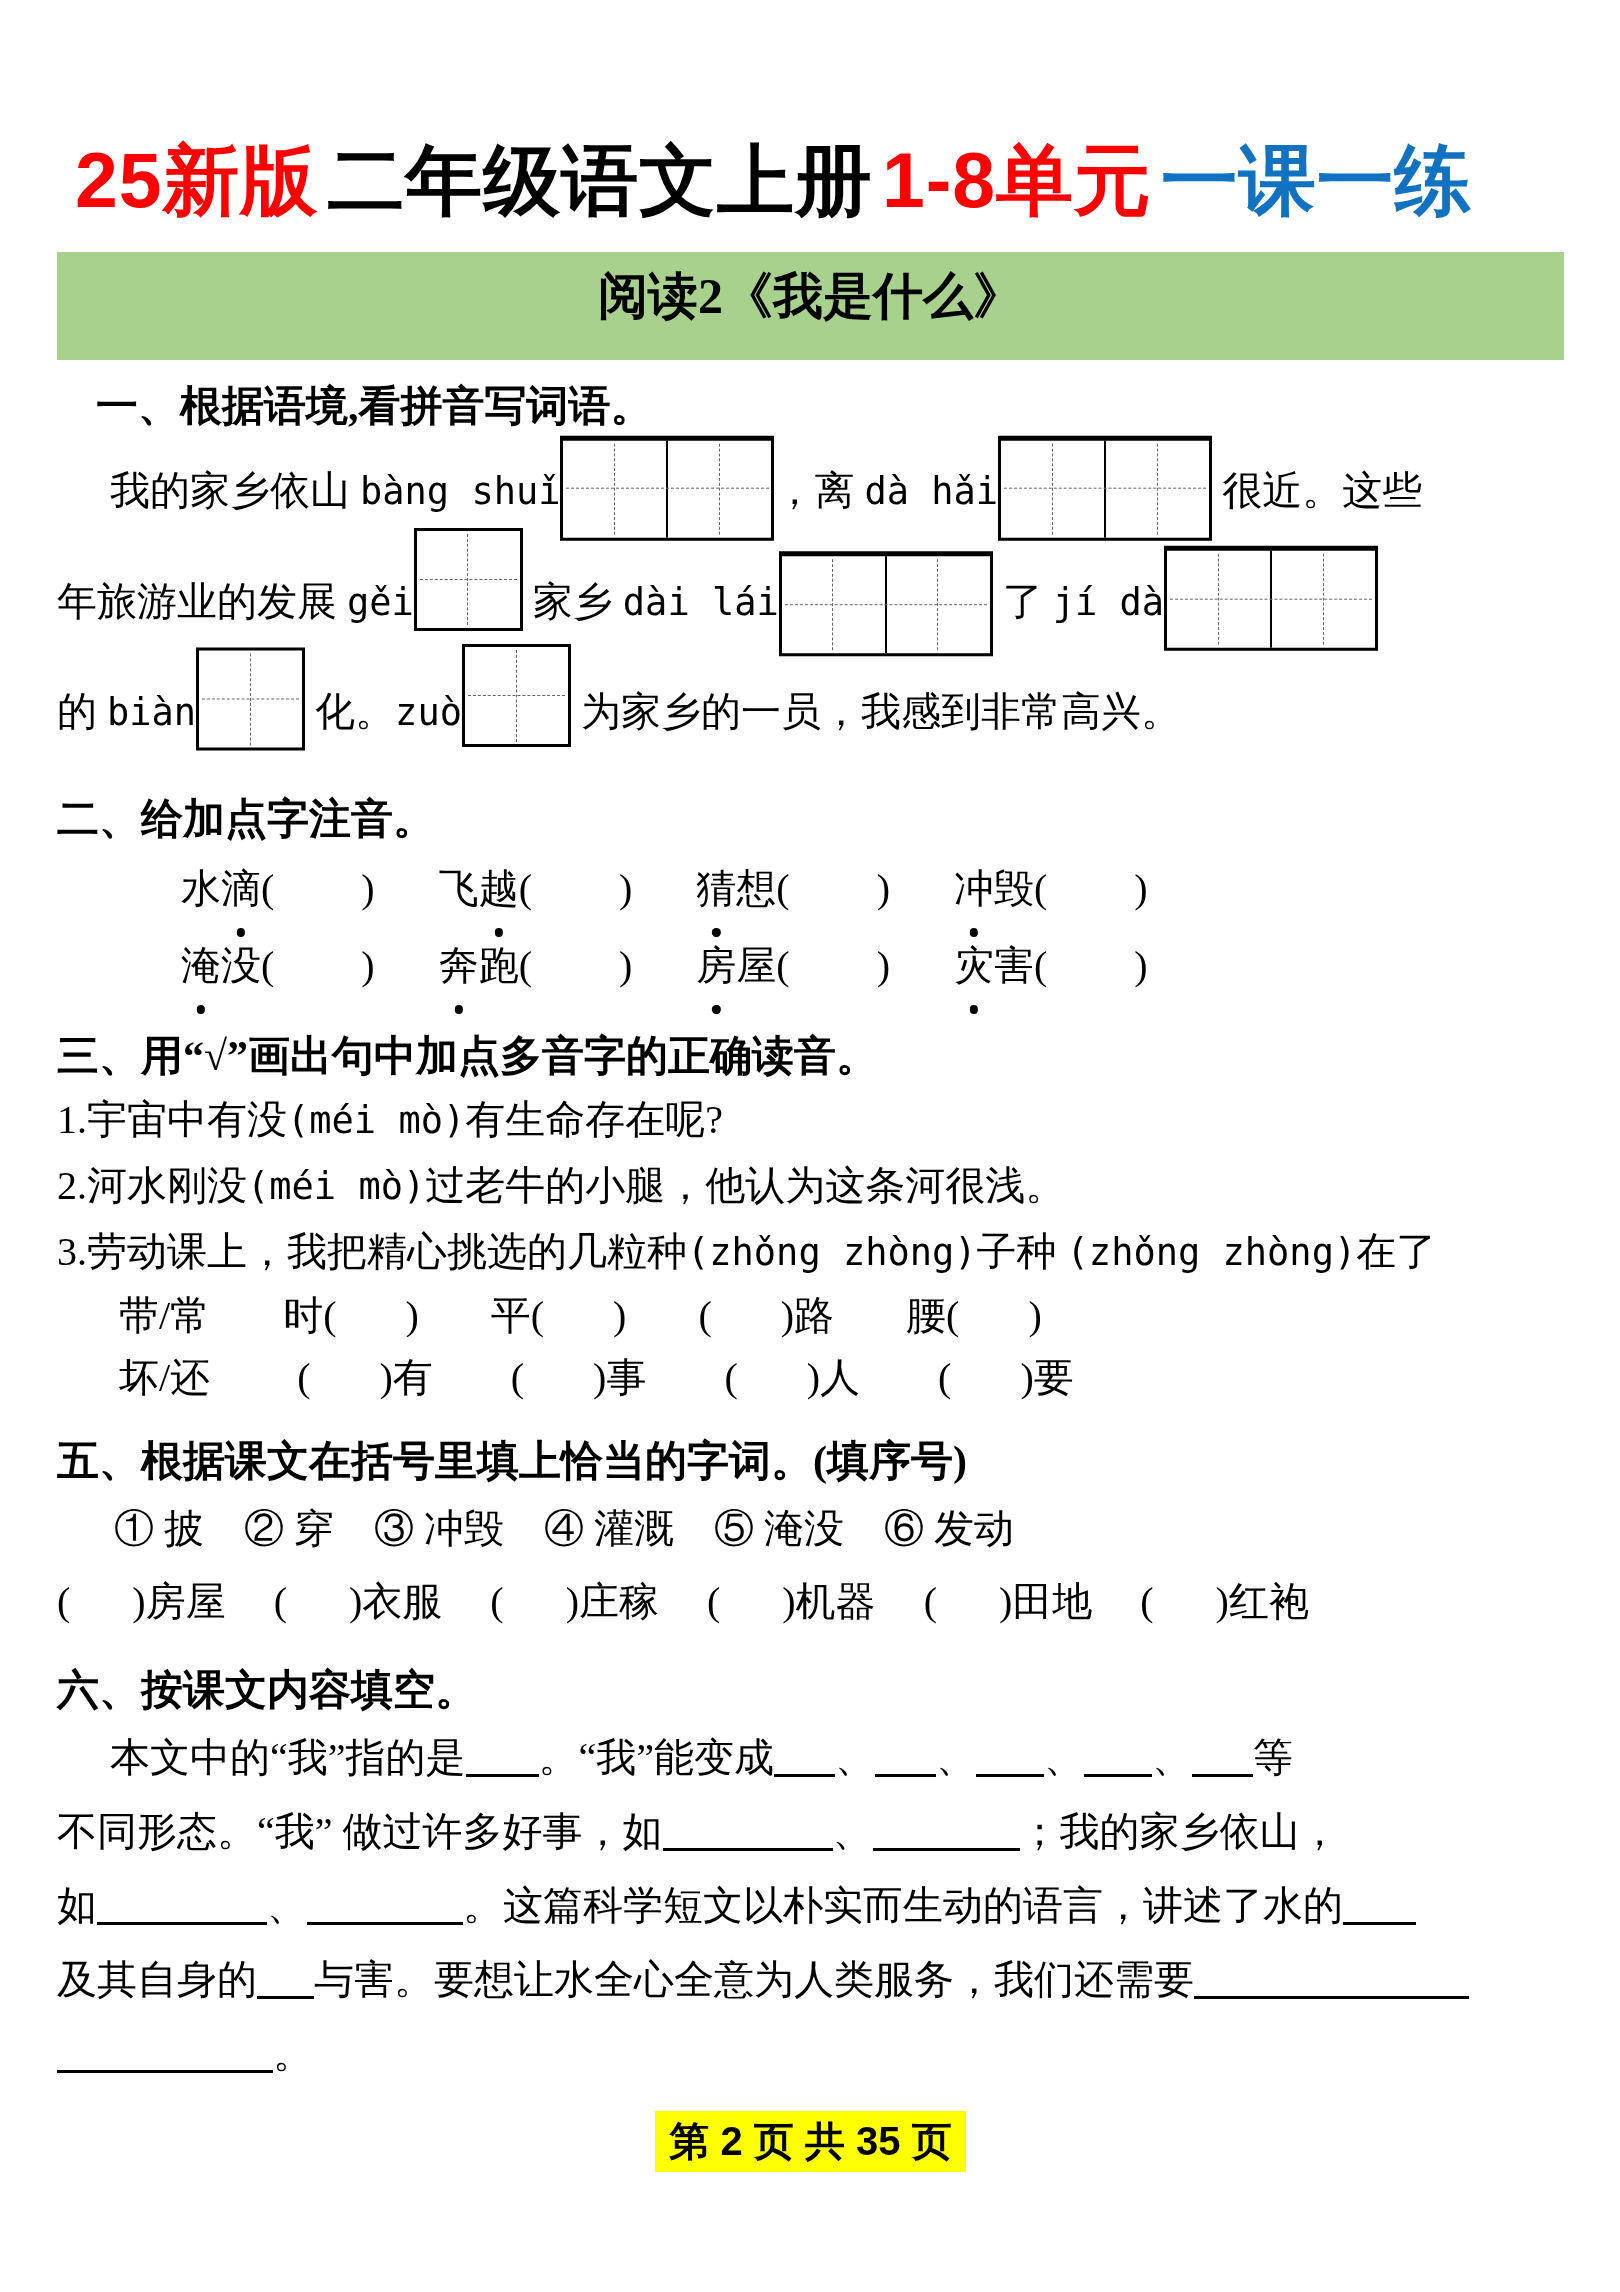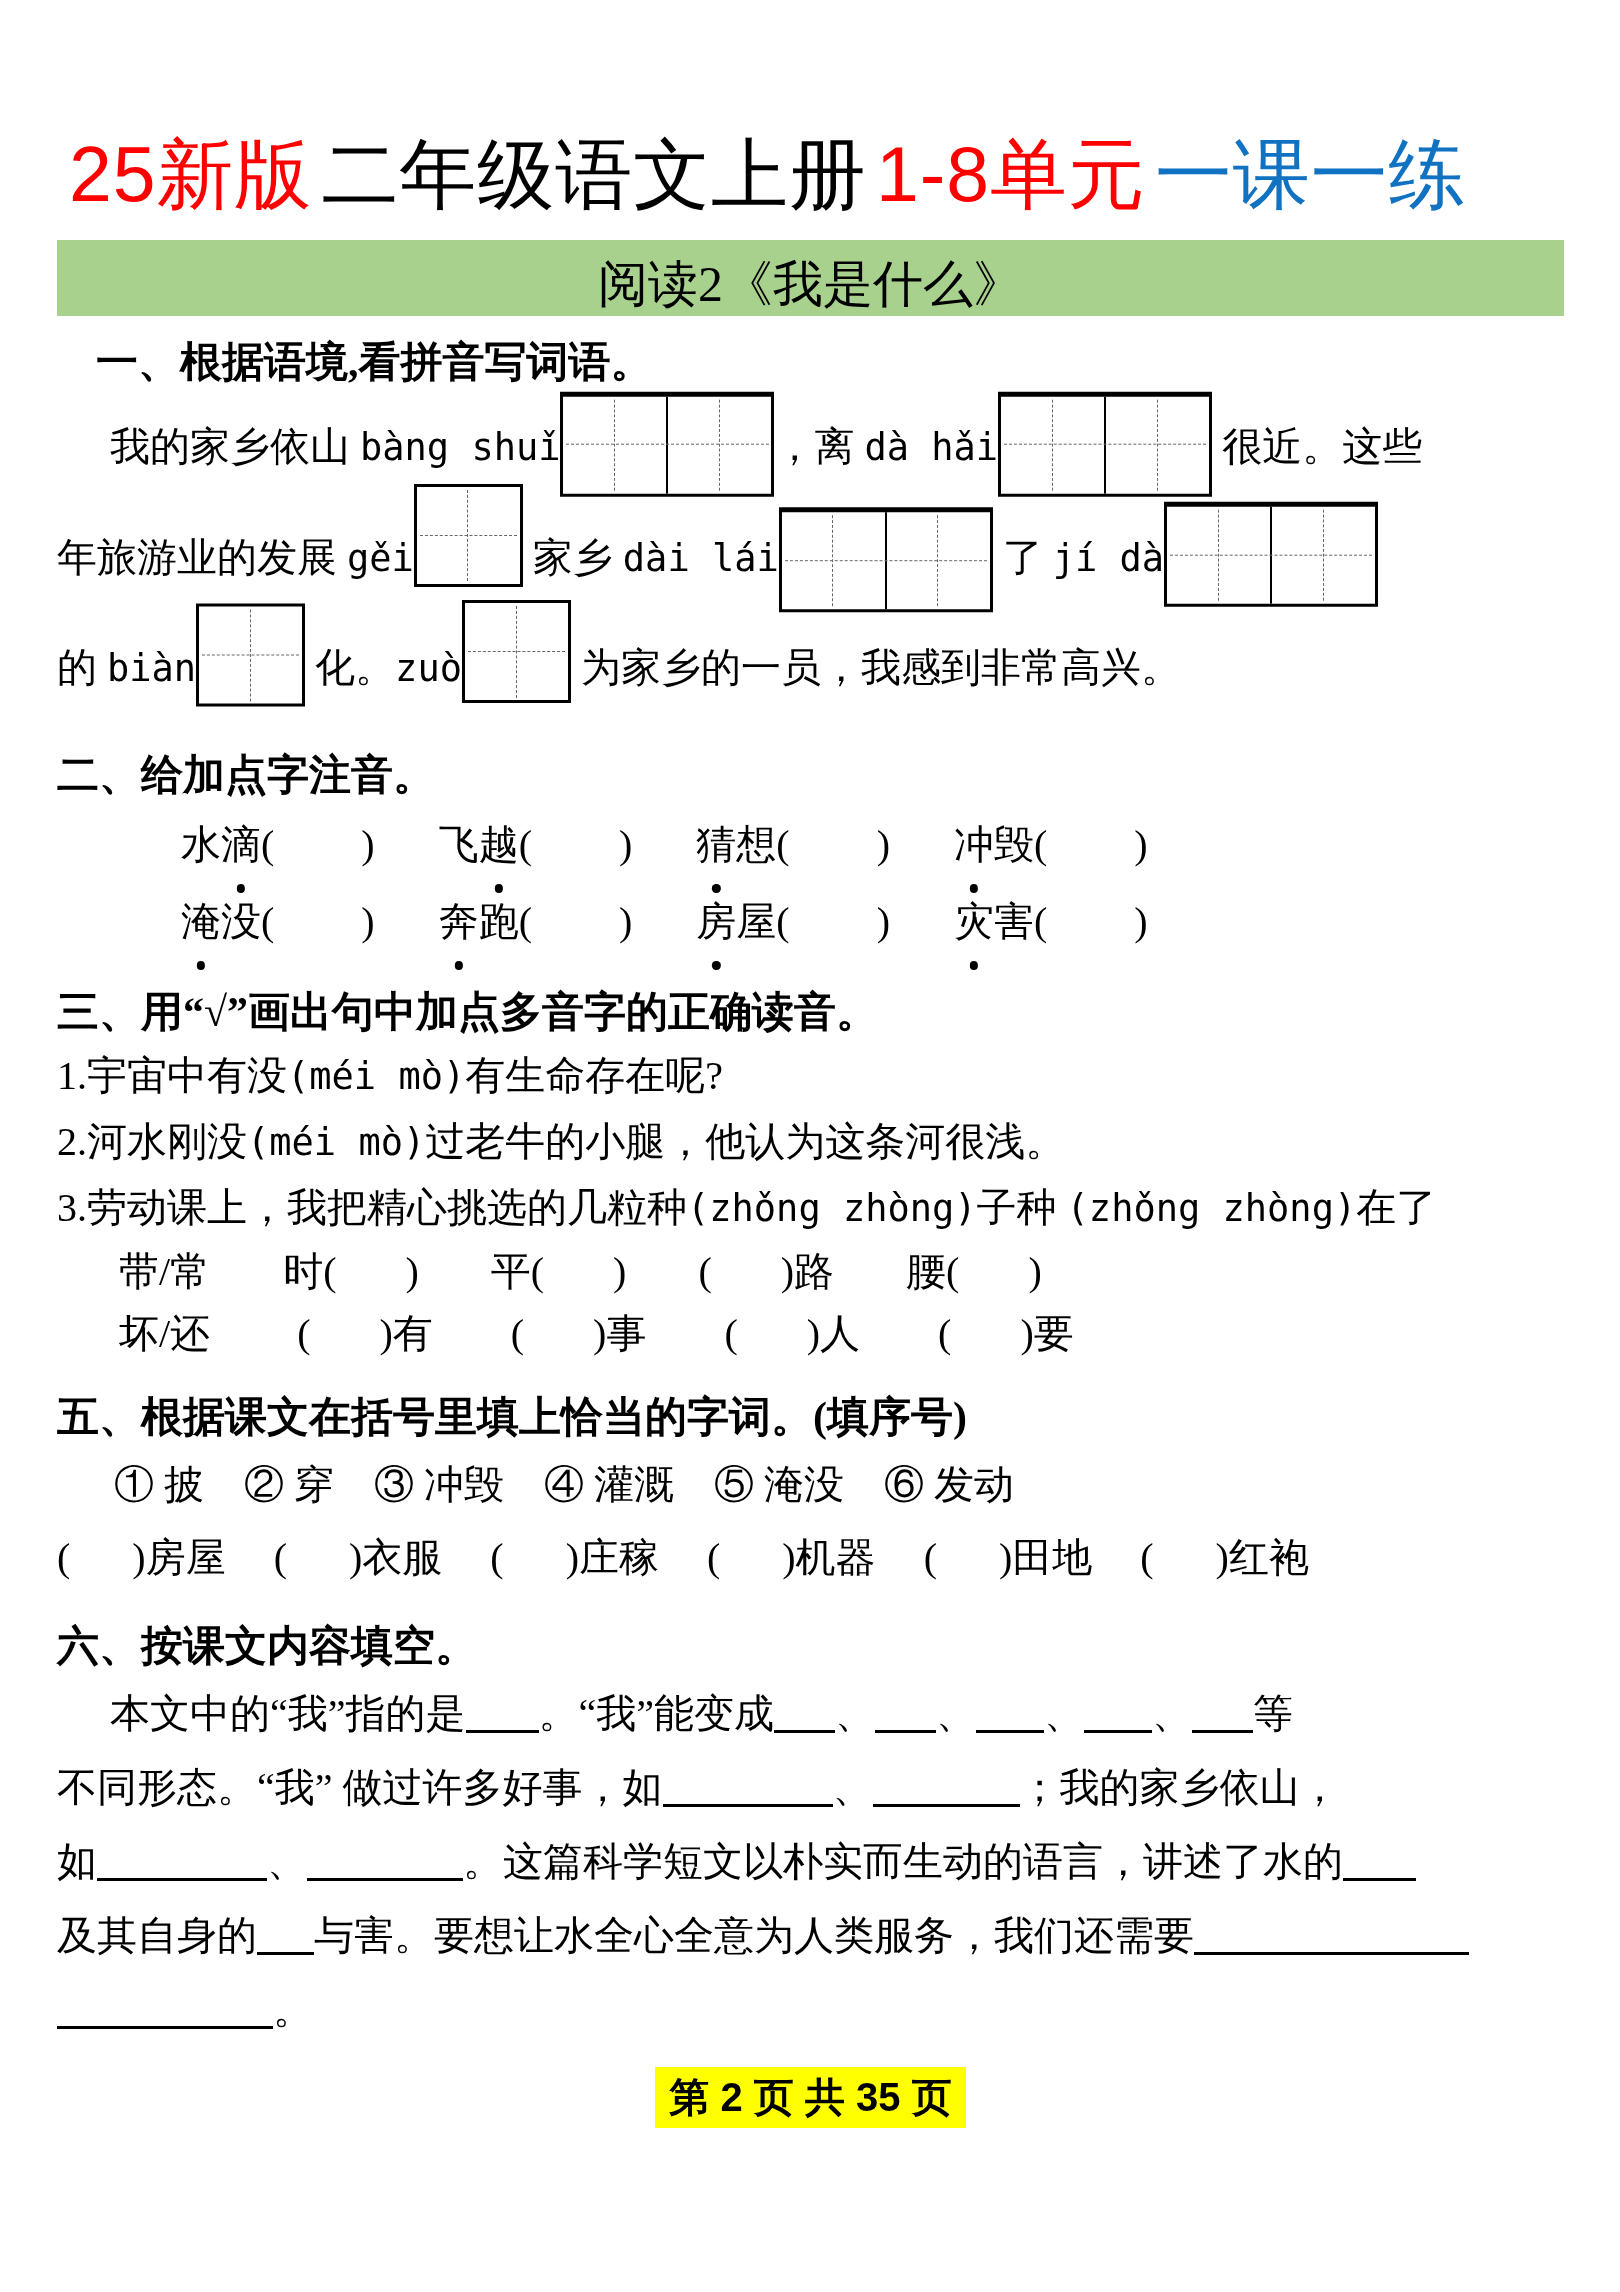--- a/index.html
+++ b/index.html
@@ -4,33 +4,33 @@
 <style>
   html,body{margin:0;padding:0}
   body{
     width:1621px;height:2292px;overflow:hidden;background:#ffffff;color:#000;
     font-family:"Liberation Serif","DejaVu Serif",serif;
   }
   .page{padding:116px 57px 0 57px;box-sizing:border-box}
 
   
   .title{
-    margin:12px;white-space:nowrap;font-family:"Liberation Sans","DejaVu Sans",sans-serif;
-    font-weight:400;font-size:77px;line-height:1.2;letter-spacing:0.9px;
+    margin:18px;white-space:nowrap;font-family:"Liberation Sans","DejaVu Sans",sans-serif;
+    font-weight:700;font-size:77px;line-height:1.2;letter-spacing:0.9px;
   }
   .title span{display:inline-block}
   .t-red{color:var(--red)}
   .t-blue{color:var(--blue)}
   .t-black{color:#000}
   .title .pad{margin-right:9.2px}
 
   
   .banner{
-    margin-top:20px;background:var(--green);height:76px;line-height:88px;
-    text-align:center;font-size:50px;font-weight:normal;
+    margin-top:26px;background:var(--green);height:108px;line-height:88px;
+    text-align:center;font-size:50px;font-weight:bold;
   }
 
   
   h2.sec-h{
     font-size:42px;font-weight:bold;margin:22px 0 0 0;line-height:61px;
   }
   #s1 h2.sec-h{margin-top:16px;padding-left:39px}
 
   
   .line{white-space:nowrap;font-size:40px;line-height:73px}

